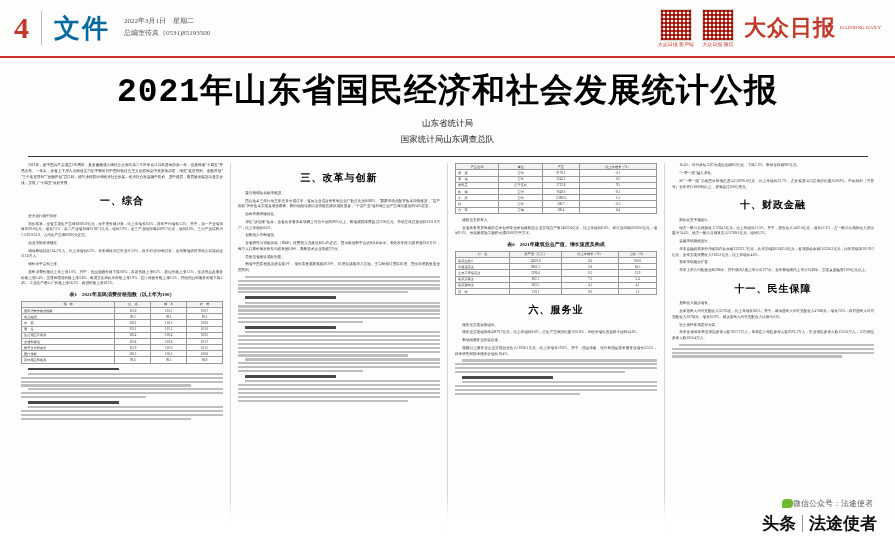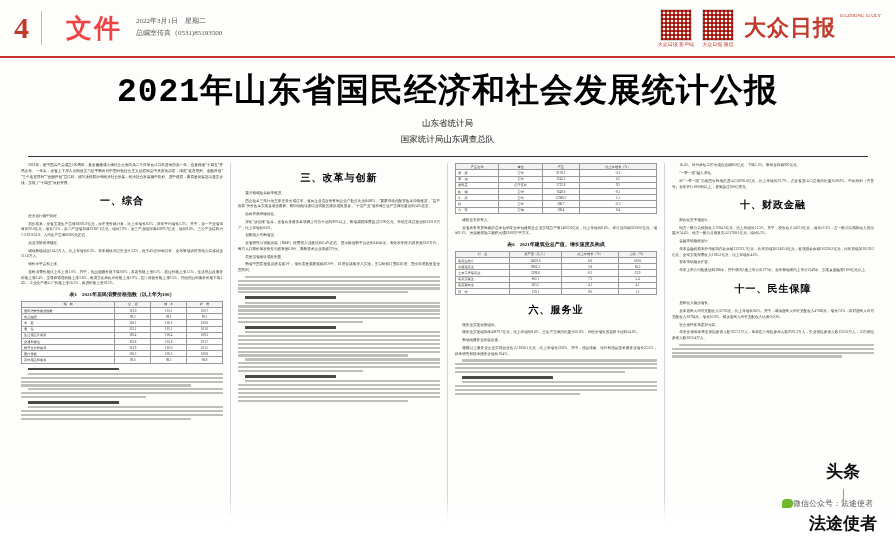--- a/index.html
+++ b/index.html
@@ -42,24 +42,23 @@
   }
   .masthead-divider {
     width: 1px;
     height: 34px;
     background: #bbb;
     margin-right: 12px;
   }
   .section-name {
     font-size: 26px;
     font-weight: bold;
-    color: #ef4444;
+    color: #0369a1;
     letter-spacing: 2px;
     margin-right: 14px;
-    margin-left: 12px;
   }
   .masthead-meta {
     font-size: 7px;
     color: #555;
     line-height: 1.7;
   }
   .masthead-spacer { flex: 1; }
   .qr-block {
     display: flex;
     align-items: center;
@@ -82,21 +81,21 @@
   }
   .qr-label {
     font-size: 5px;
     color: #c0392b;
     margin-top: 1px;
     line-height: 1.2;
     white-space: nowrap;
   }
   .paper-logo {
     display: flex;
-    align-items: flex-start;
+    align-items: center;
     gap: 4px;
   }
   .paper-logo-cn {
     font-size: 22px;
     font-weight: bold;
     color: #c0392b;
     letter-spacing: 1px;
     font-family: "Liberation Serif", serif;
   }
   .paper-logo-en {
@@ -239,21 +238,20 @@
     pointer-events: none;
   }
   .toutiao {
     position: absolute;
     right: 18px;
     bottom: 8px;
     display: flex;
     align-items: center;
     gap: 6px;
     font-family: Liberation Serif, serif;
-    flex-direction: column;
   }
   .toutiao-logo {
     font-size: 17px;
     font-weight: bold;
     color: #111;
     letter-spacing: 0px;
   }
   .toutiao-sep {
     width: 1px;
     height: 17px;

